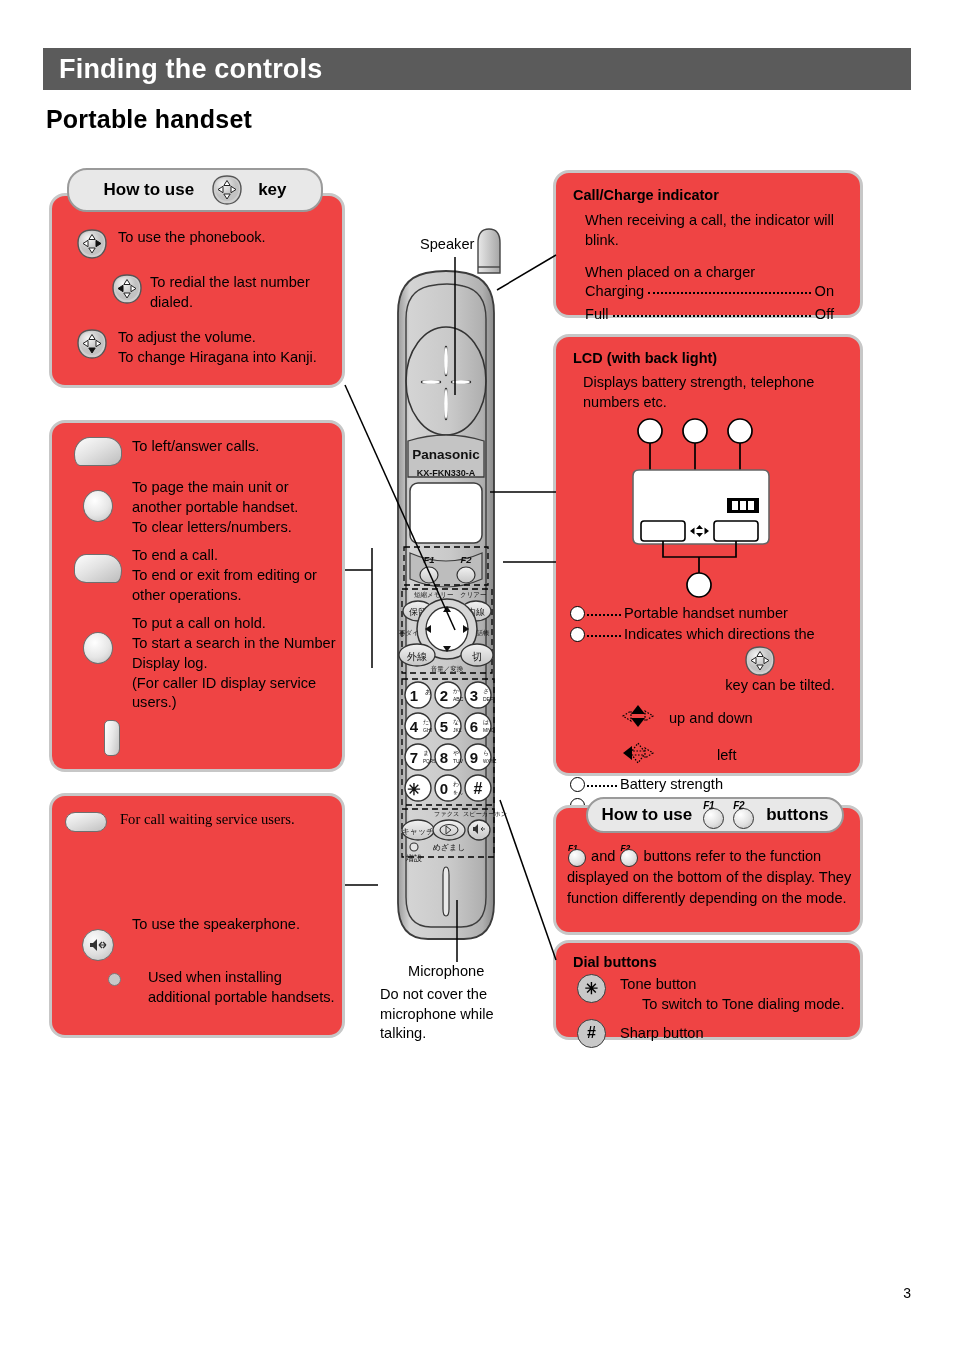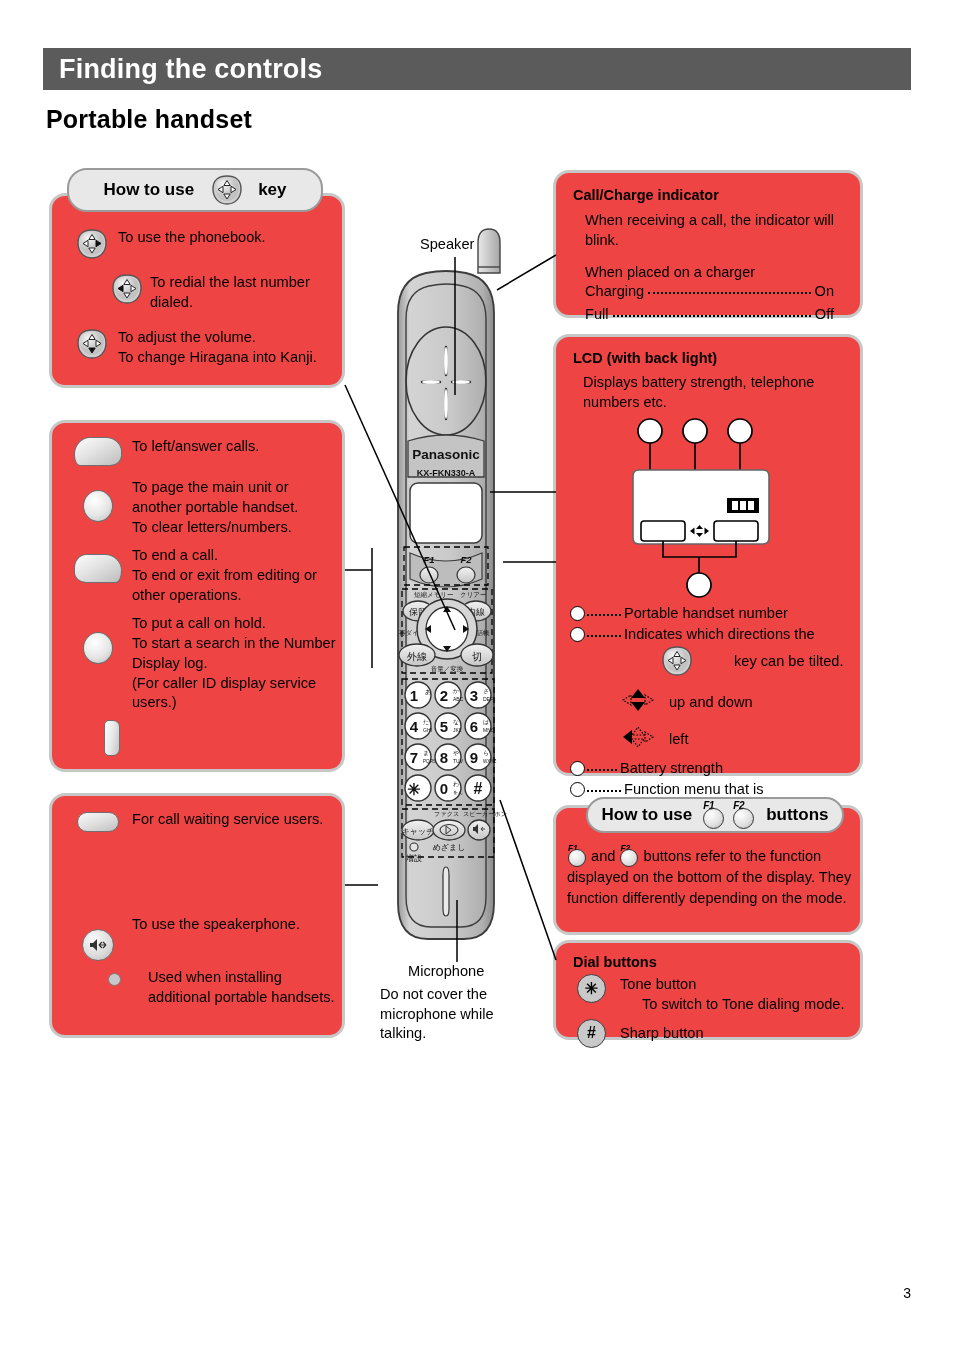--- a/index.html
+++ b/index.html
@@ -254,21 +254,21 @@
   </div>
 
   <div class="row" style="position:absolute;left:64px;top:716px;width:272px;">
     <div class="ic" style="width:68px;padding-top:4px;padding-left:14px;">
         <div class="key-bar"></div>
       </div>
   </div>
 
   <div class="panel" style="left:49px;top:793px;width:296px;height:245px;"></div>
 
-  <div class="row" style="position:absolute;left:64px;top:810px;width:272px;">
+  <div class="row" style="position:absolute;left:52px;top:810px;width:272px;font-family:Liberation Serif, serif;">
     <div class="ic" style="width:68px;padding-top:2px;">
         <div class="key-pill"></div>
       </div>
     <div class="tx" style="white-space:pre-line;">For call waiting service users.</div>
   </div>
 
 
   <div class="row" style="position:absolute;left:64px;top:915px;width:272px;">
     <div class="ic" style="width:68px;padding-top:14px;">
       <div class="key-spk">
@@ -345,21 +345,21 @@
       <span class="dotlead" style="width:34px;"></span>
       <span style="font-size:14.6px;">Portable handset number</span>
     </div>
 
     <div style="display:flex;align-items:center;margin:5px 0 0 14px;">
       <span class="omark"></span>
       <span class="dotlead" style="width:34px;"></span>
       <span style="font-size:14.6px;">Indicates which directions the</span>
     </div>
 
-    <div style="display:flex;align-items:center;margin:3px 0 0 104px;">
+    <div style="display:flex;align-items:center;margin:3px 0 0 104px;flex-direction:column;">
       <span class="navkey">
         <svg width="34" height="32" viewBox="0 0 34 32">
           <path d="M3 15 C3 6 9 2 17 2 C25 2 31 6 31 15 C31 24 25 30 17 30 C9 30 3 24 3 15 Z" fill="#cfcfcf" stroke="#555" stroke-width="1.4"></path>
           <path d="M5 14 C5 7 10 4 17 4 C24 4 29 7 29 14 C29 21 24 27 17 27 C10 27 5 21 5 14 Z" fill="url(#pg5)"></path>
           <defs>
               <radialGradient id="pg5" cx="35%" cy="28%">
                 <stop offset="0" stop-color="#f6f6f6"></stop>
                 <stop offset="1" stop-color="#c2c2c2"></stop>
               </radialGradient>
             </defs>
@@ -377,21 +377,21 @@
         <svg width="38" height="26" viewBox="0 0 38 26">
           <path d="M19 2 l7 9 h-14 z" fill="#000"></path>
           <path d="M19 24 l-7 -9 h14 z" fill="#000"></path>
           <path d="M4 13 l8 -5 v10 z" fill="none" stroke="#000" stroke-width="1.2" stroke-dasharray="1.6,1.6"></path>
           <path d="M34 13 l-8 5 v-10 z" fill="none" stroke="#000" stroke-width="1.2" stroke-dasharray="1.6,1.6"></path>
         </svg>
       </span>
       <span style="font-size:14.6px;margin-left:12px;">up and down</span>
     </div>
 
-    <div style="display:flex;align-items:center;margin:7px 0 0 63px;">
+    <div style="display:flex;align-items:center;margin:7px 0 0 63px;gap:48px;">
       <span>
         <svg width="38" height="26" viewBox="0 0 38 26">
           <path d="M4 13 l9 -7 v14 z" fill="#000"></path>
           <path d="M34 13 l-8 5 v-10 z" fill="none" stroke="#000" stroke-width="1.2" stroke-dasharray="1.6,1.6"></path>
           <path d="M19 3 l6 8 h-12 z" fill="none" stroke="#000" stroke-width="1.2" stroke-dasharray="1.6,1.6"></path>
           <path d="M19 23 l-6 -8 h12 z" fill="none" stroke="#000" stroke-width="1.2" stroke-dasharray="1.6,1.6"></path>
         </svg>
       </span>
       <span style="font-size:14.6px;margin-left:12px;">left</span>
     </div>

